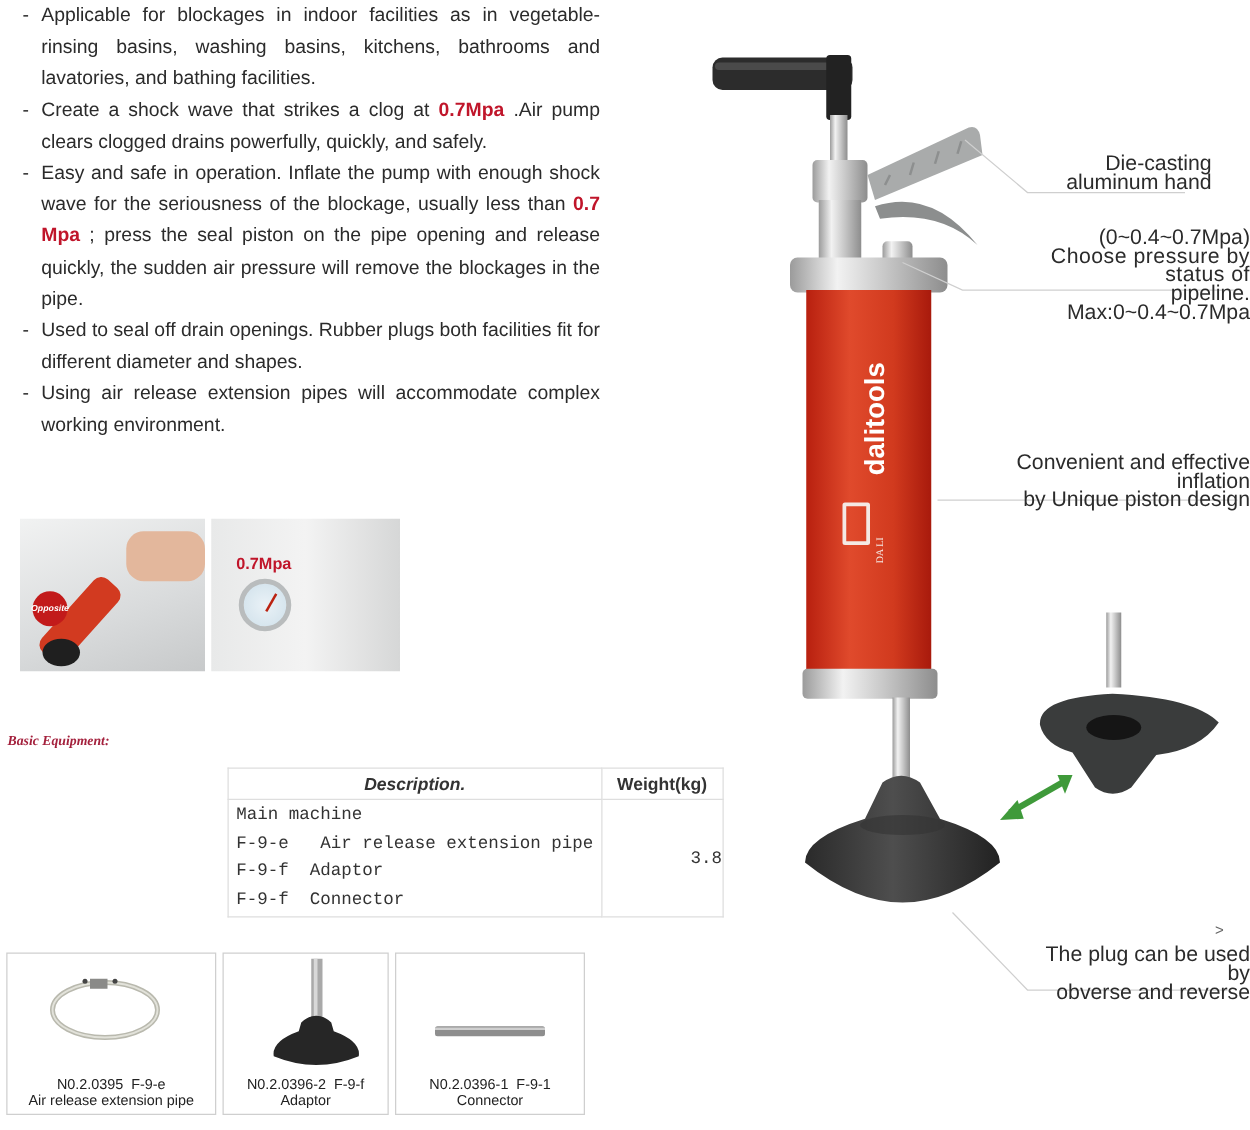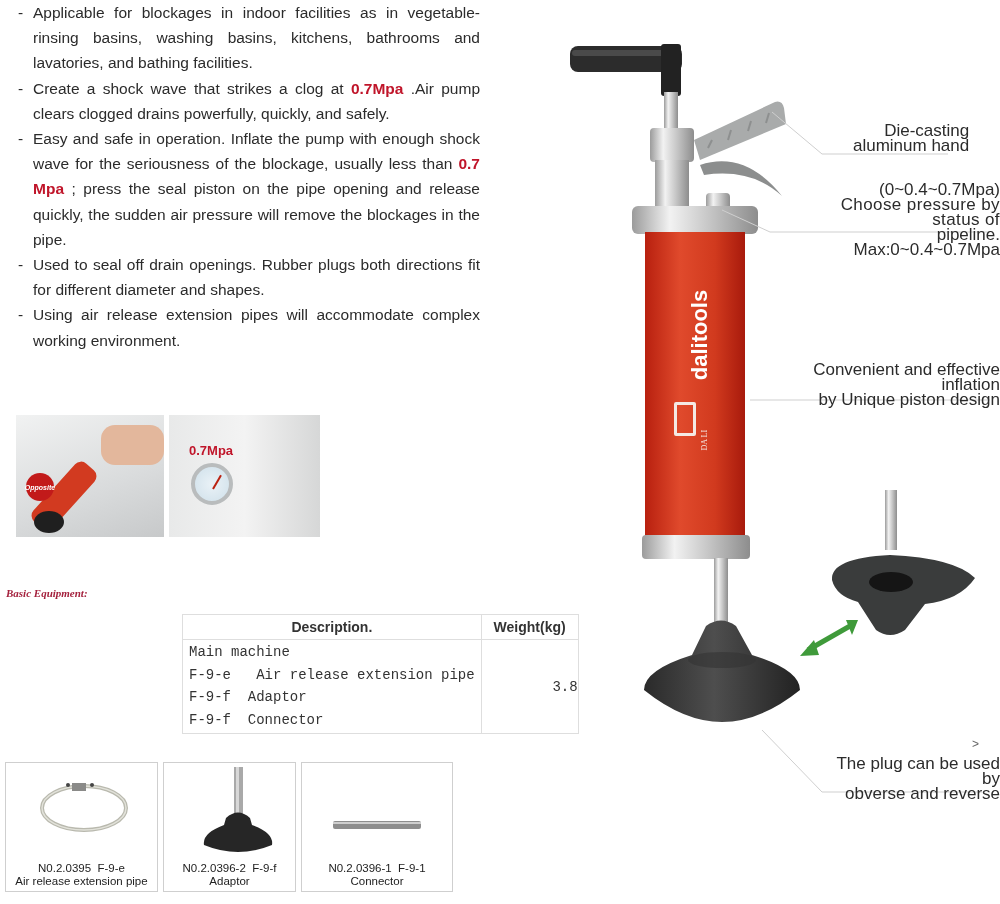--- a/index.html
+++ b/index.html
@@ -33,30 +33,30 @@
   .hand { position: absolute; background: #e3b79c; border-radius: 14px; }
 
   
   .equip-title { position: absolute; left: 6px; top: 587px; font-family: "Liberation Serif", serif; font-style: italic;
                  font-weight: bold; font-size: 11px; color: #a4213d; }
 
   
   .equip-table { position: absolute; left: 182px; top: 614px; border-collapse: collapse; font-size: 14px; color: #333; }
   .equip-table th, .equip-table td { border: 1px solid #dedede; }
   .equip-table th { font-weight: bold; height: 25px; padding: 0 6px; }
-  .equip-table th.desc { width: 254px; }
+  .equip-table th.desc { width: 254px; font-style: italic; }
   .equip-table th.wt { width: 97px; }
   .equip-table td.desc-cell { padding: 1px 6px 2px; vertical-align: top; }
   .equip-table td.desc-cell div { line-height: 22.5px; font-family: Liberation Mono, monospace; }
   .equip-table td.wt-cell { text-align: right; vertical-align: middle; font-family: Liberation Mono, monospace; }
 
   
   .accessories { position: absolute; top: 762px; left: 5px; display: flex; gap: 5px; }
   .acc { border: 1px solid #cfcfcf; background: #fff; position: relative; height: 130px; }
-  .acc-1 { width: 153px; }
+  .acc-1 { width: 168px; }
   .acc-2 { width: 133px; }
   .acc-3 { width: 152px; }
   .acc .cap { position: absolute; left: 0; right: 0; bottom: 3px; text-align: center; font-size: 11.5px; line-height: 13px; color: #222; }
 
   
   .callout { position: absolute; font-size: 17px; line-height: 15px; color: #2b2b2b; text-align: right; }
   .arrow-right { position: absolute; font-size: 12px; color: #666; }
 </style>
 </head>
 <body>
@@ -69,21 +69,21 @@
     <div class="feature">
       <span class="dash">-</span>
       <span class="txt"><span>Create a shock wave that strikes a clog at </span><span class="hl">0.7Mpa</span><span> .Air pump clears clogged drains powerfully, quickly, and safely.</span></span>
     </div>
     <div class="feature">
       <span class="dash">-</span>
       <span class="txt"><span>Easy and safe in operation. Inflate the pump with enough shock wave for the seriousness of the blockage, usually less than </span><span class="hl">0.7 Mpa</span><span> ; press the seal piston on the pipe opening and release quickly, the sudden air pressure will remove the blockages in the pipe.</span></span>
     </div>
     <div class="feature">
       <span class="dash">-</span>
-      <span class="txt"><span>Used to seal off drain openings. Rubber plugs both directions fit for different diameter and shapes.</span></span>
+      <span class="txt"><span>Used to seal off drain openings. Rubber plugs both facilities fit for different diameter and shapes.</span></span>
     </div>
     <div class="feature">
       <span class="dash">-</span>
       <span class="txt"><span>Using air release extension pipes will accommodate complex working environment.</span></span>
     </div>
   </div>
 
 <div class="photos">
   <div class="photo photo-1">
     <div class="hand" style="left:85px;top:10px;width:63px;height:40px;"></div>

